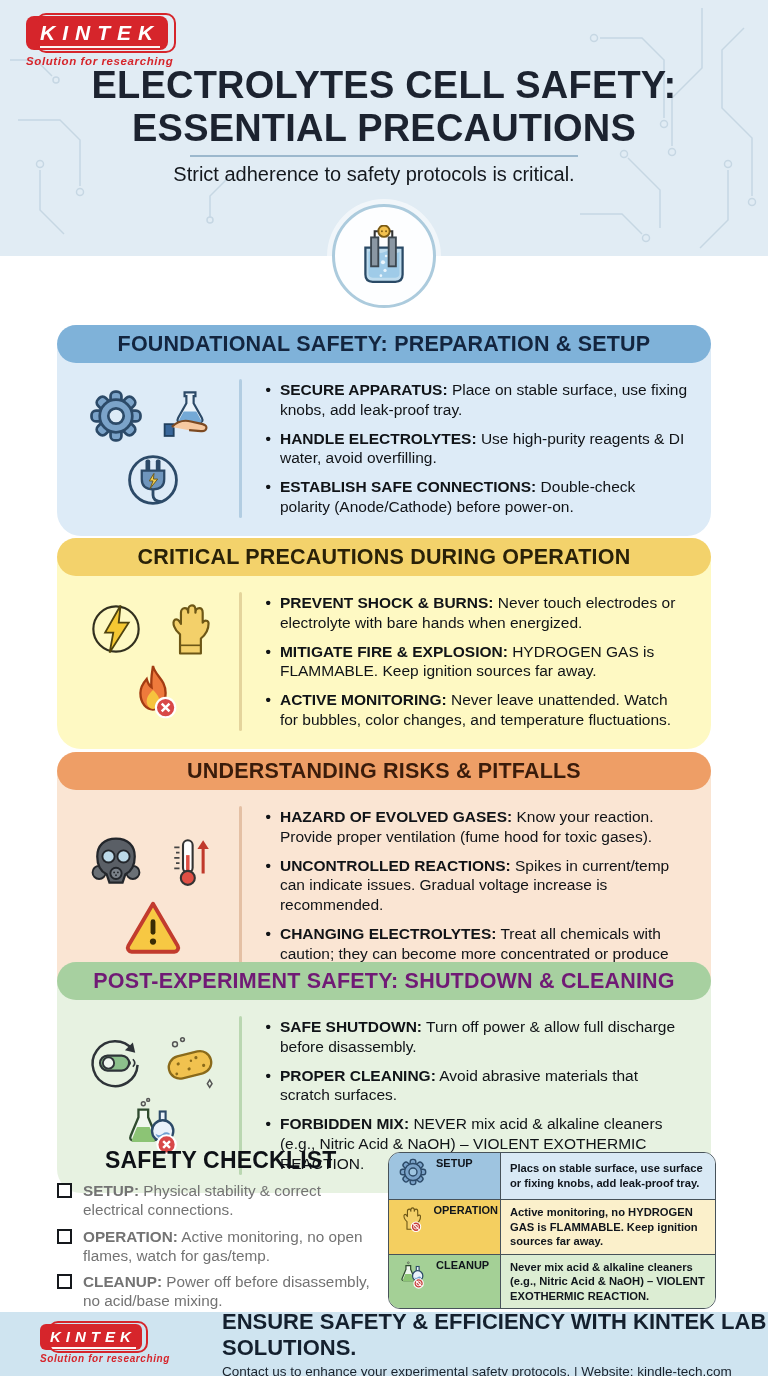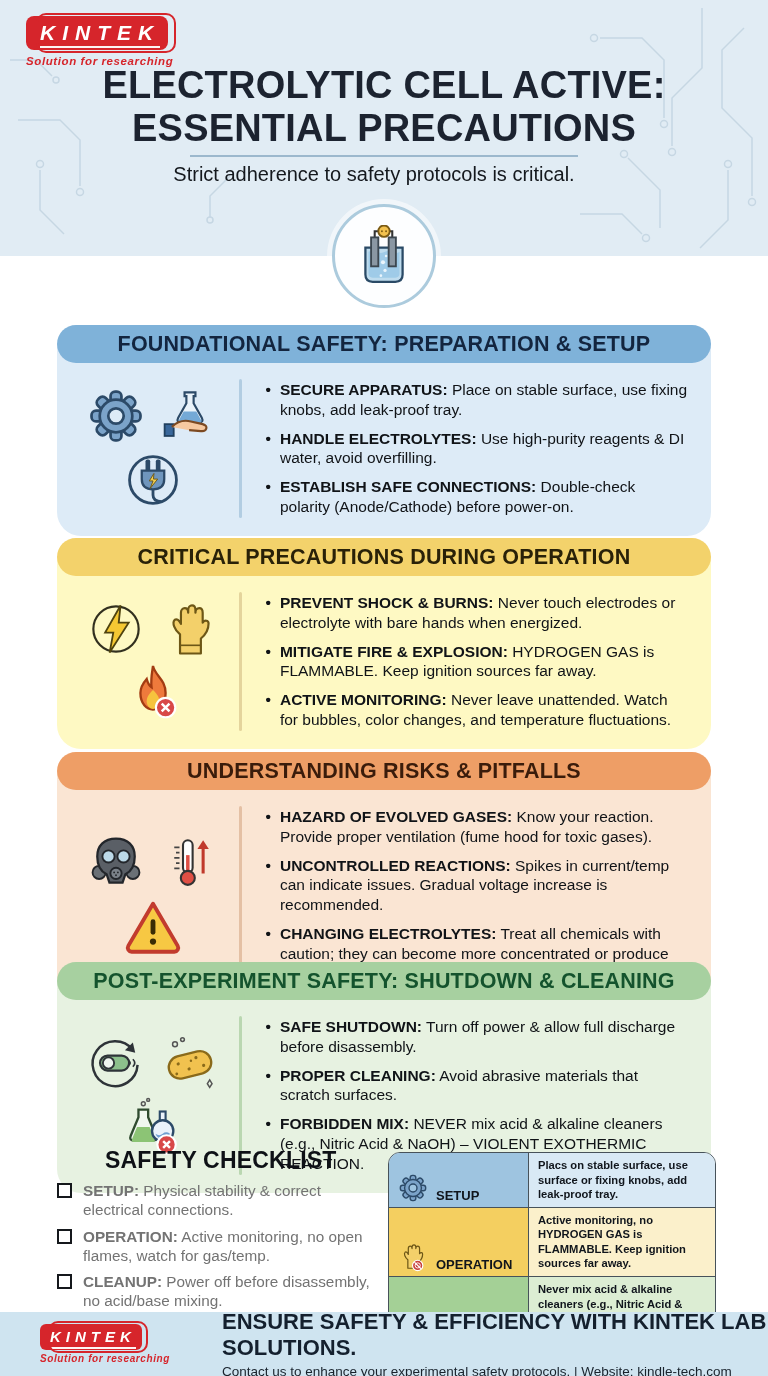--- a/index.html
+++ b/index.html
@@ -67,40 +67,40 @@
 
   .s2 { top:538px; min-height:184px; background:#fef9c3; }
   .s2 .sec-head { background:#f3d26b; color:#292108; }
   .s2 .vdiv { background:#e4d49c; }
 
   .s3 { top:752px; min-height:200px; background:#fae5d3; }
   .s3 .sec-head { background:#ee9e66; color:#3a1c0b; }
   .s3 .vdiv { background:#e4c0a4; }
 
   .s4 { top:962px; min-height:178px; background:#e7f2e1; }
-  .s4 .sec-head { background:#a7d0a0; color:#14532d; }
+  .s4 .sec-head { background:#a7d0a0; color:#701a75; }
   .s4 .vdiv { background:#bad7b1; }
 
   
   .checklist { position:absolute; left:57px; top:1147px; width:316px; }
   .cl-title { font-size:23px; font-weight:bold; color:#0e1116; letter-spacing:.2px;padding-left:48px; }
   .cl-item { display:flex; gap:11px; margin-top:7px; font-size:15.3px; line-height:1.26; color:#737373; }
   .cl-box { width:15px; height:15px; border:2px solid #15181c; background:#fff; margin-top:2px; flex-shrink:0; }
   .cl-item .lbl { font-weight:bold; }
 
   
   .s-table {
     position:absolute; left:388px; top:1152px; width:328px;
     border:1.6px solid #47525a; border-radius:12px; overflow:hidden; background:#fff;
   }
   .t-row { display:flex; min-height:46px; }
   .t-row + .t-row { border-top:1.6px solid #47525a; }
   .t-label {
-    width:140px; display:flex; align-items:flex-end; gap:8px; padding:4px 2px 4px 9px;
-    border-right:1.6px solid #47525a; font-weight:bold; font-size:13px; color:#10151c;
+    width:112px; display:flex; align-items:flex-start; gap:8px; padding:4px 2px 4px 9px;
+    border-right:1.6px solid #47525a; font-weight:bold; font-size:11px; color:#10151c;
   }
   .t-text {
     flex:1; padding:5px 9px; display:flex; align-items:center;
     font-size:11.2px; font-weight:bold; line-height:1.3; color:#10151c;
   }
   .tr1 .t-label { background:#9ec4e0; } .tr1 .t-text { background:#d9e9f5; }
   .tr2 .t-label { background:#f4cf60; } .tr2 .t-text { background:#fbf0cb; }
   .tr3 .t-label { background:#a4d096; } .tr3 .t-text { background:#dcedd3; }
 
   
@@ -144,21 +144,21 @@
       <polyline points="210,217 210,196 230,176"></polyline>
     <circle cx="560,40" r="0"></circle>
   </svg>
 
   <div class="logo logo-top">
     <div class="logo-box"><span class="inner">KINTEK</span></div>
     <div class="logo-tagline">Solution for researching</div>
   </div>
 
   <div class="title">
-    <div>ELECTROLYTIC CELL ACTIVE:</div>
+    <div>ELECTROLYTES CELL SAFETY:</div>
     <div>ESSENTIAL PRECAUTIONS</div>
   </div>
   <div class="title-divider"></div>
   <div class="subtitle">Strict adherence to safety protocols is critical.</div>
 </div>
 
 <div class="cell-badge">
   <svg width="62" height="62" viewBox="0 0 60 60">
     <polyline points="21,14 21,6 30,6" fill="none" stroke="#333" stroke-width="2"></polyline>
     <polyline points="38,14 38,6 30,6" fill="none" stroke="#333" stroke-width="2"></polyline>

